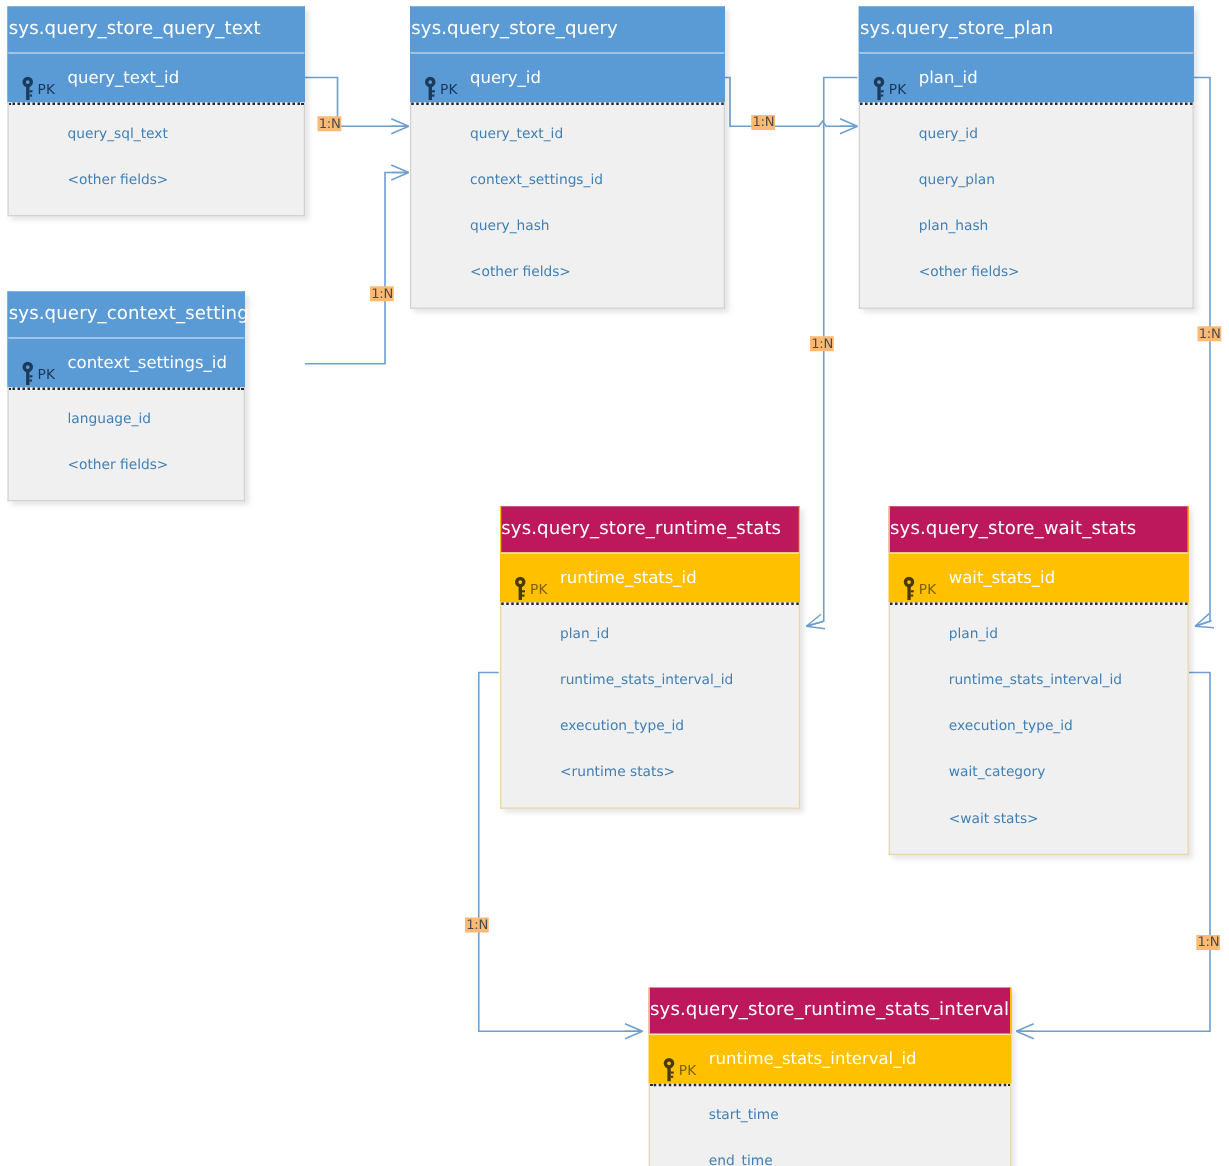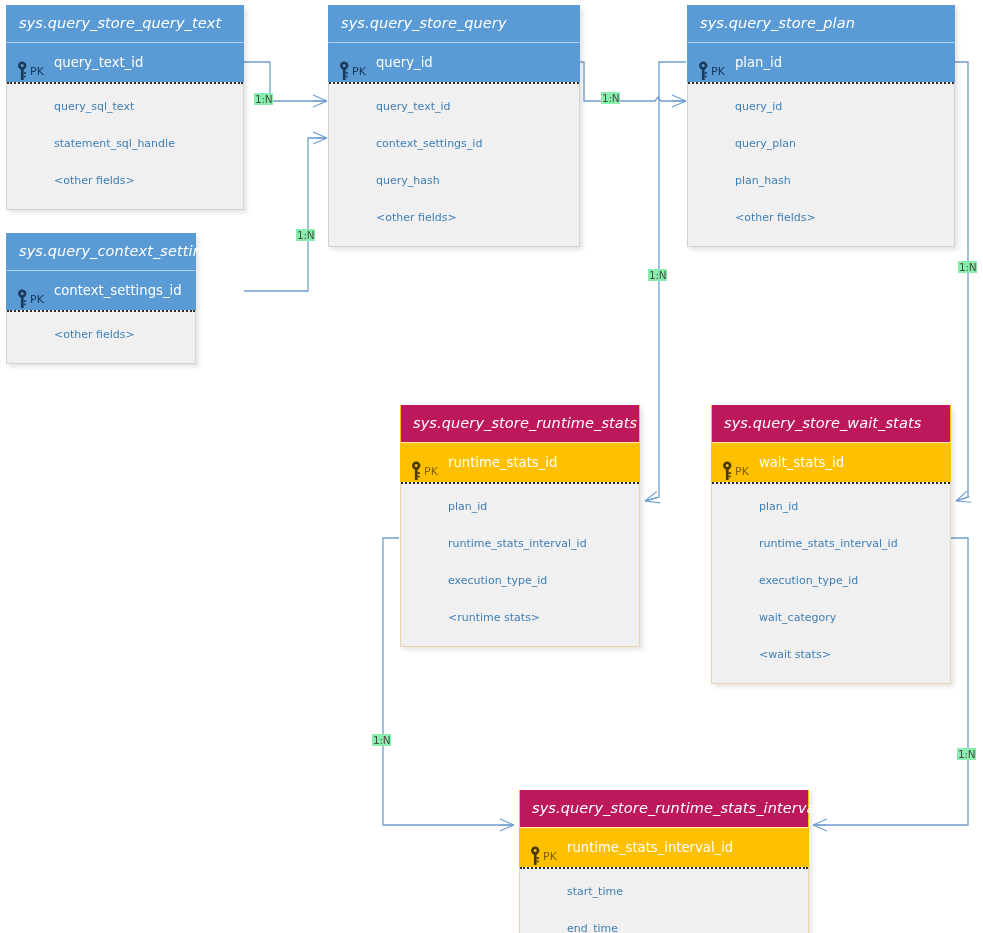--- a/index.html
+++ b/index.html
@@ -10,22 +10,22 @@
   #canvas{position:absolute;left:0;top:0;width:983px;height:933px;}
   #wires{position:absolute;left:0;top:0;width:983px;height:933px;pointer-events:none;}
 
   .entity{position:absolute;box-sizing:border-box;}
   .entity .shadow{
     position:absolute;left:3px;top:3px;right:-3px;bottom:-3px;
     background:rgba(0,0,0,0.10);filter:blur(2px);z-index:0;
   }
   .ent-title{
     position:relative;z-index:2;box-sizing:border-box;
-    height:37px;line-height:37px;padding-left:12px;
-    color:#ffffff;font-size:14.5px;letter-spacing:.1px;white-space:nowrap;font-style:italic;
+    height:37px;line-height:37px;padding-left:0;
+    color:#ffffff;font-size:14.5px;letter-spacing:.1px;white-space:nowrap;
   }
   .ent-pk{
     position:relative;z-index:2;box-sizing:border-box;
     height:40px;display:flex;align-items:center;
     border-top:1px solid rgba(255,255,255,.55);
     color:#ffffff;font-size:13.5px;white-space:nowrap;
   }
   .ent-body{
     position:relative;z-index:2;box-sizing:border-box;
     background:#f0f0f0;border:1px solid #d2d2d2;border-top:none;
@@ -52,21 +52,21 @@
 
   .keywrap{display:flex;align-items:center;width:47px;flex:0 0 47px;padding-left:10px;box-sizing:border-box;margin-top:17px;}
   .pk-label{font-size:11px;letter-spacing:.2px;}
   .blue .pk-label{color:#16365c;}
   .orange .pk-label{color:#806000;}
   .pkname{font-size:13.2px;}
 
   .card-lbl{
     position:absolute;font-size:10.5px;color:#4a4a4a;
     font-family:"DejaVu Sans","Liberation Sans",sans-serif;
-    letter-spacing:-.2px;background:#86efac;padding:0 1px;z-index:5;white-space:nowrap;
+    letter-spacing:-.2px;background:#fdba74;padding:0 1px;z-index:5;white-space:nowrap;
   }
 </style>
 </head>
 <body>
 
 <div id="canvas">
 
   <svg id="wires" viewBox="0 0 983 933" xmlns="http://www.w3.org/2000/svg">
     <defs>
       <marker id="crow" markerWidth="16" markerHeight="14" refX="15" refY="7" orient="auto" markerUnits="userSpaceOnUse">
@@ -114,21 +114,20 @@
           <rect x="6.6" y="11.2" width="2.4" height="1.7" fill="#1b3a5c"></rect>
           <rect x="6.6" y="14.6" width="2.0" height="1.7" fill="#1b3a5c"></rect>
         </svg>
         <span class="pk-label">PK</span>
       </span>
       <span class="pkname">query_text_id</span>
     </div>
     <div class="ent-body">
       <div class="dashline"></div>
       <div class="fld">query_sql_text</div>
-      <div class="fld">statement_sql_handle</div>
       <div class="fld">&lt;other fields&gt;</div>
     </div>
   </div>
 
   <div class="entity blue" style="left:328px;top:5px;width:252px;">
     <div class="shadow"></div>
     <div class="ent-title">sys.query_store_query</div>
     <div class="ent-pk">
       <span class="keywrap">
         <svg width="13" height="20" viewBox="0 0 13 20" aria-hidden="true">
@@ -187,20 +186,21 @@
           <rect x="3.9" y="7.6" width="2.7" height="11.4" fill="#1b3a5c"></rect>
           <rect x="6.6" y="11.2" width="2.4" height="1.7" fill="#1b3a5c"></rect>
           <rect x="6.6" y="14.6" width="2.0" height="1.7" fill="#1b3a5c"></rect>
         </svg>
         <span class="pk-label">PK</span>
       </span>
       <span class="pkname">context_settings_id</span>
     </div>
     <div class="ent-body">
       <div class="dashline"></div>
+      <div class="fld">language_id</div>
       <div class="fld">&lt;other fields&gt;</div>
     </div>
   </div>
 
   <div class="entity orange" style="left:400px;top:405px;width:240px;">
     <div class="shadow"></div>
     <div class="ent-title">sys.query_store_runtime_stats</div>
     <div class="ent-pk">
       <span class="keywrap">
         <svg width="13" height="20" viewBox="0 0 13 20" aria-hidden="true">

